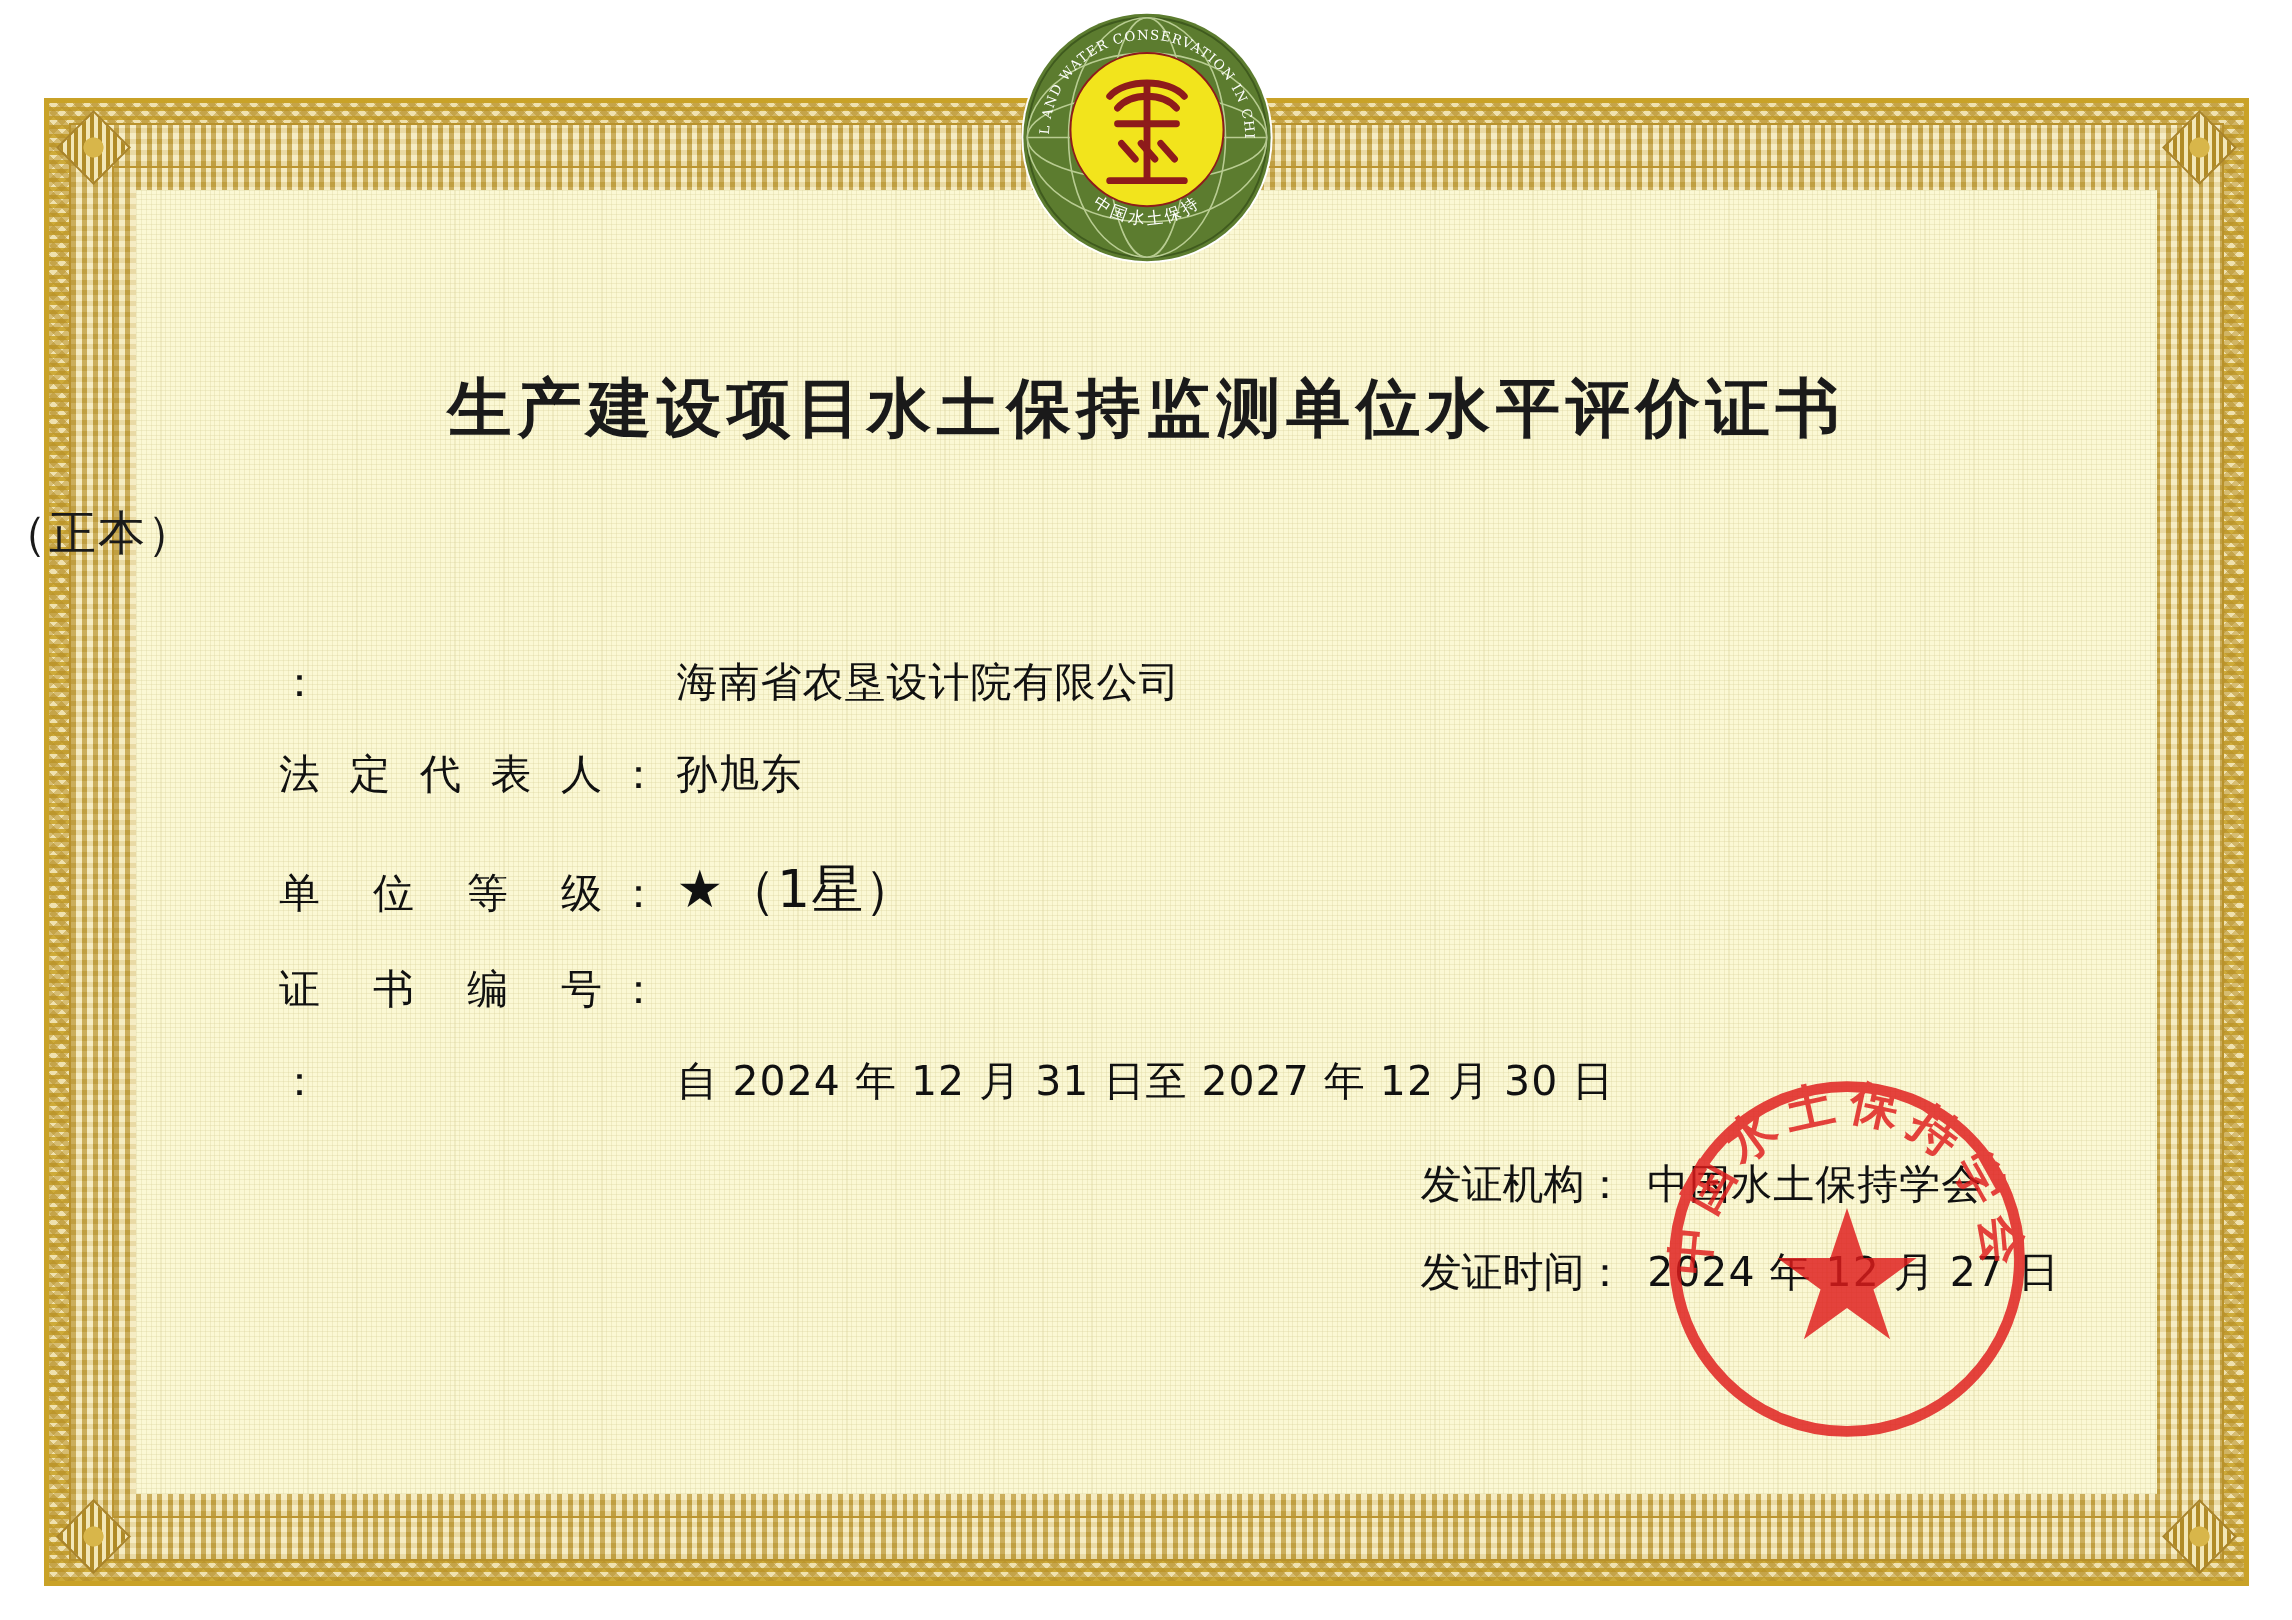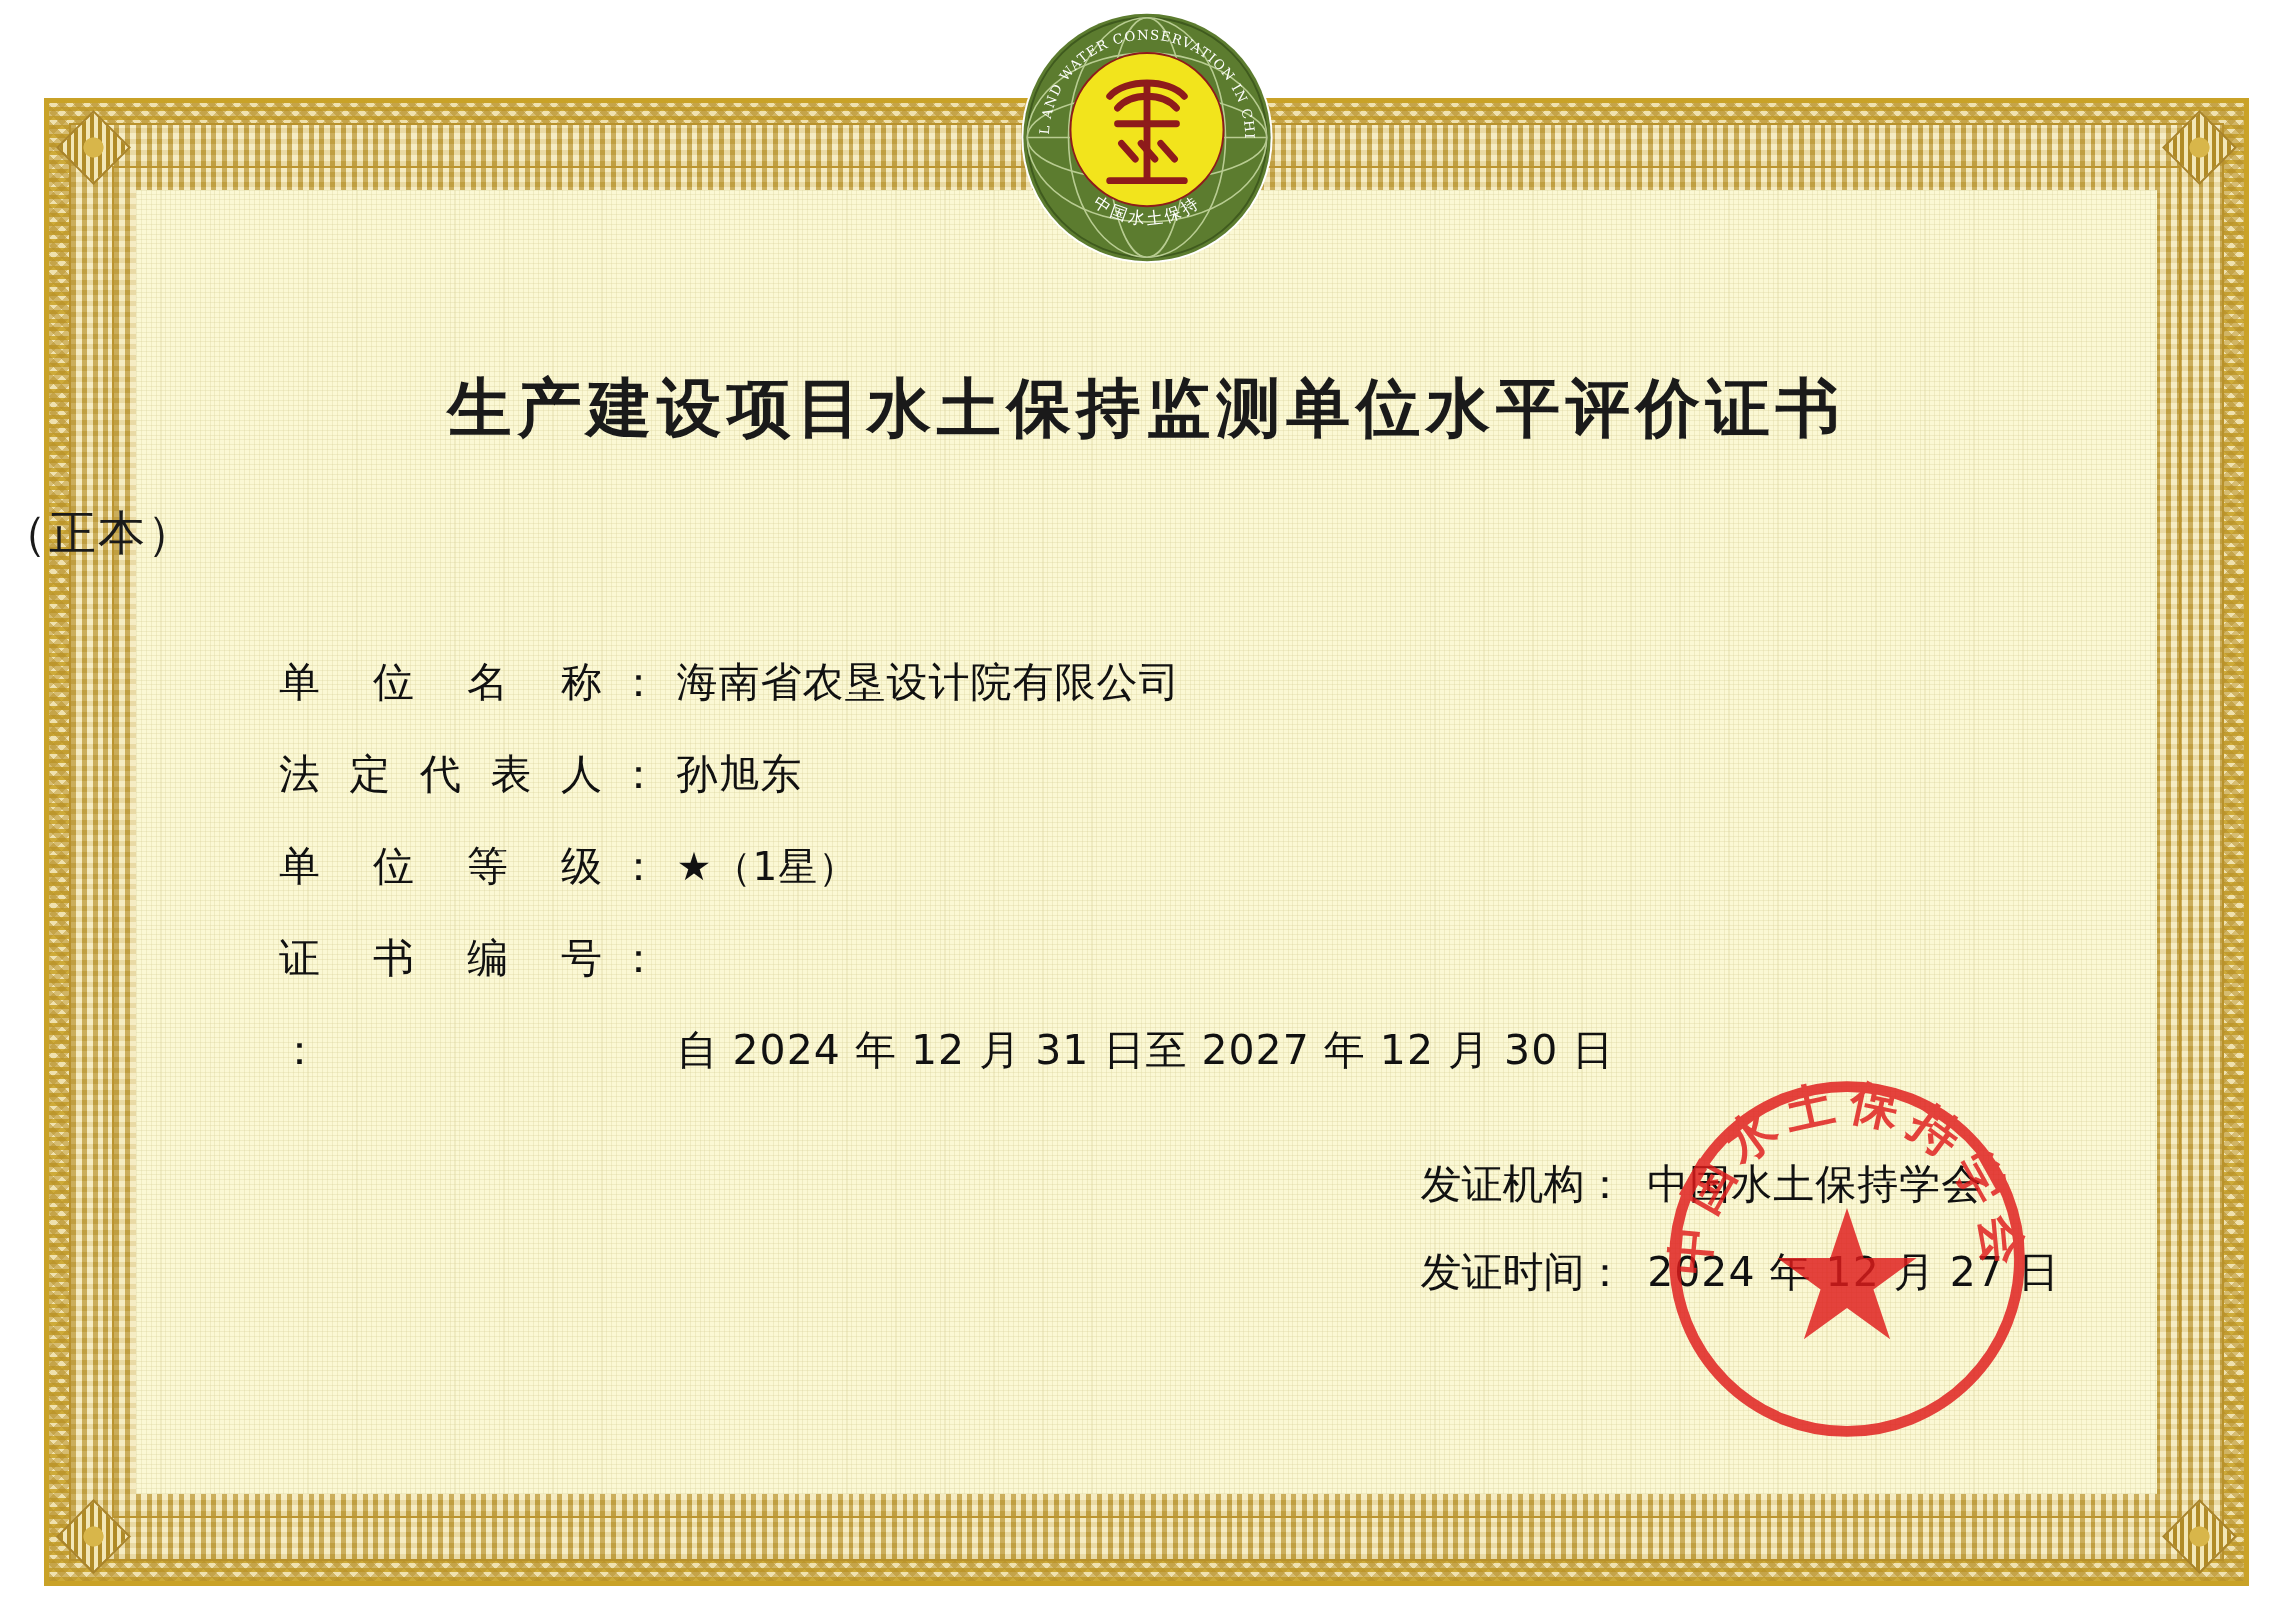--- a/index.html
+++ b/index.html
@@ -136,21 +136,21 @@
     display: inline-block;
     width: 323px;
     text-align: justify;
     text-align-last: justify;
   }
   .field-colon { width: 33px; text-align: right; }
   .field-value {
     padding-left: 25.5px;
     letter-spacing: 1px;
   }
-  .star { font-size: 39px; }
+  .star { font-size: 52px; margin-top: 16px; }
 
   
   .issuer {
     position: absolute;
     right: 233px;
     top: 1157px;
     text-align: left;
     font-size: 41px;
     color: #111;
     z-index: 4;
@@ -231,21 +231,20 @@
     </svg>
   </div>
 
   <div class="title-main">生产建设项目水土保持监测单位水平评价证书</div>
   <div class="title-sub">（正本）</div>
 
   <div class="fields">
 
     <div class="field-row">
       <span class="field-label">
-        <span class="lbl-text">单位名称</span>
         <span class="field-colon">：</span>
       </span>
       <span class="field-value">海南省农垦设计院有限公司</span>
     </div>
 
     <div class="field-row">
       <span class="field-label">
         <span class="lbl-text">法定代表人</span>
         <span class="field-colon">：</span>
       </span>

